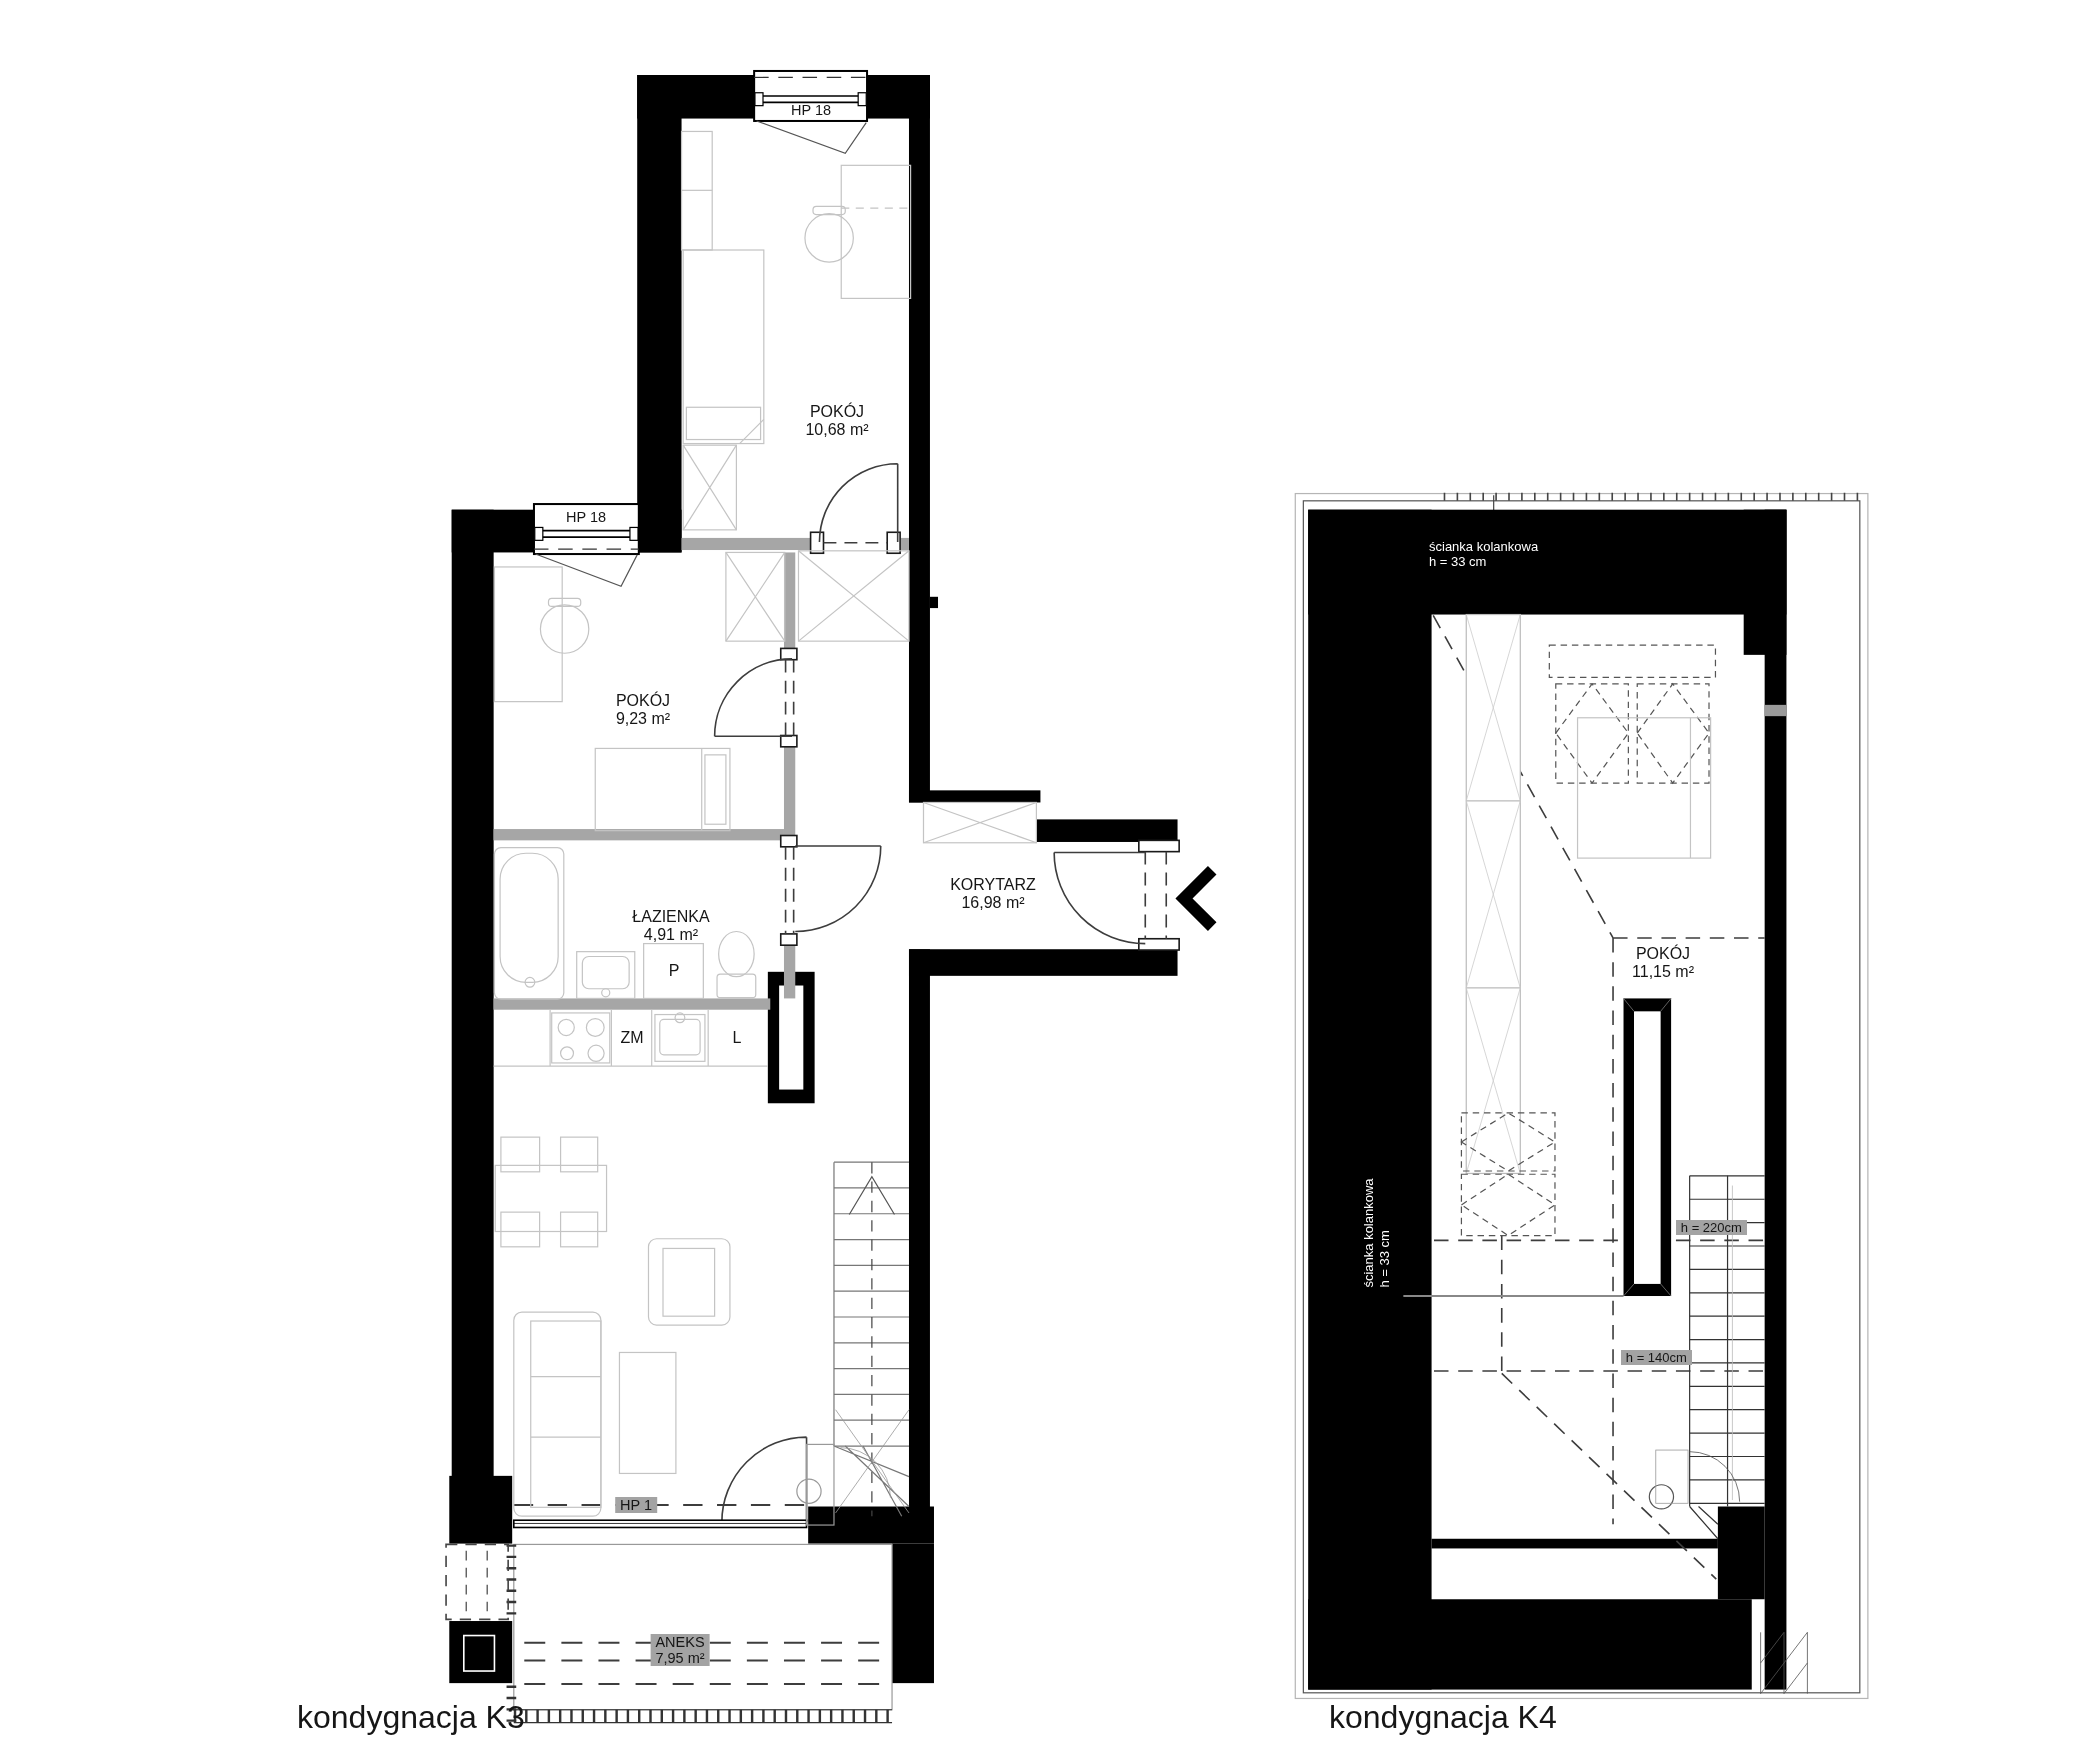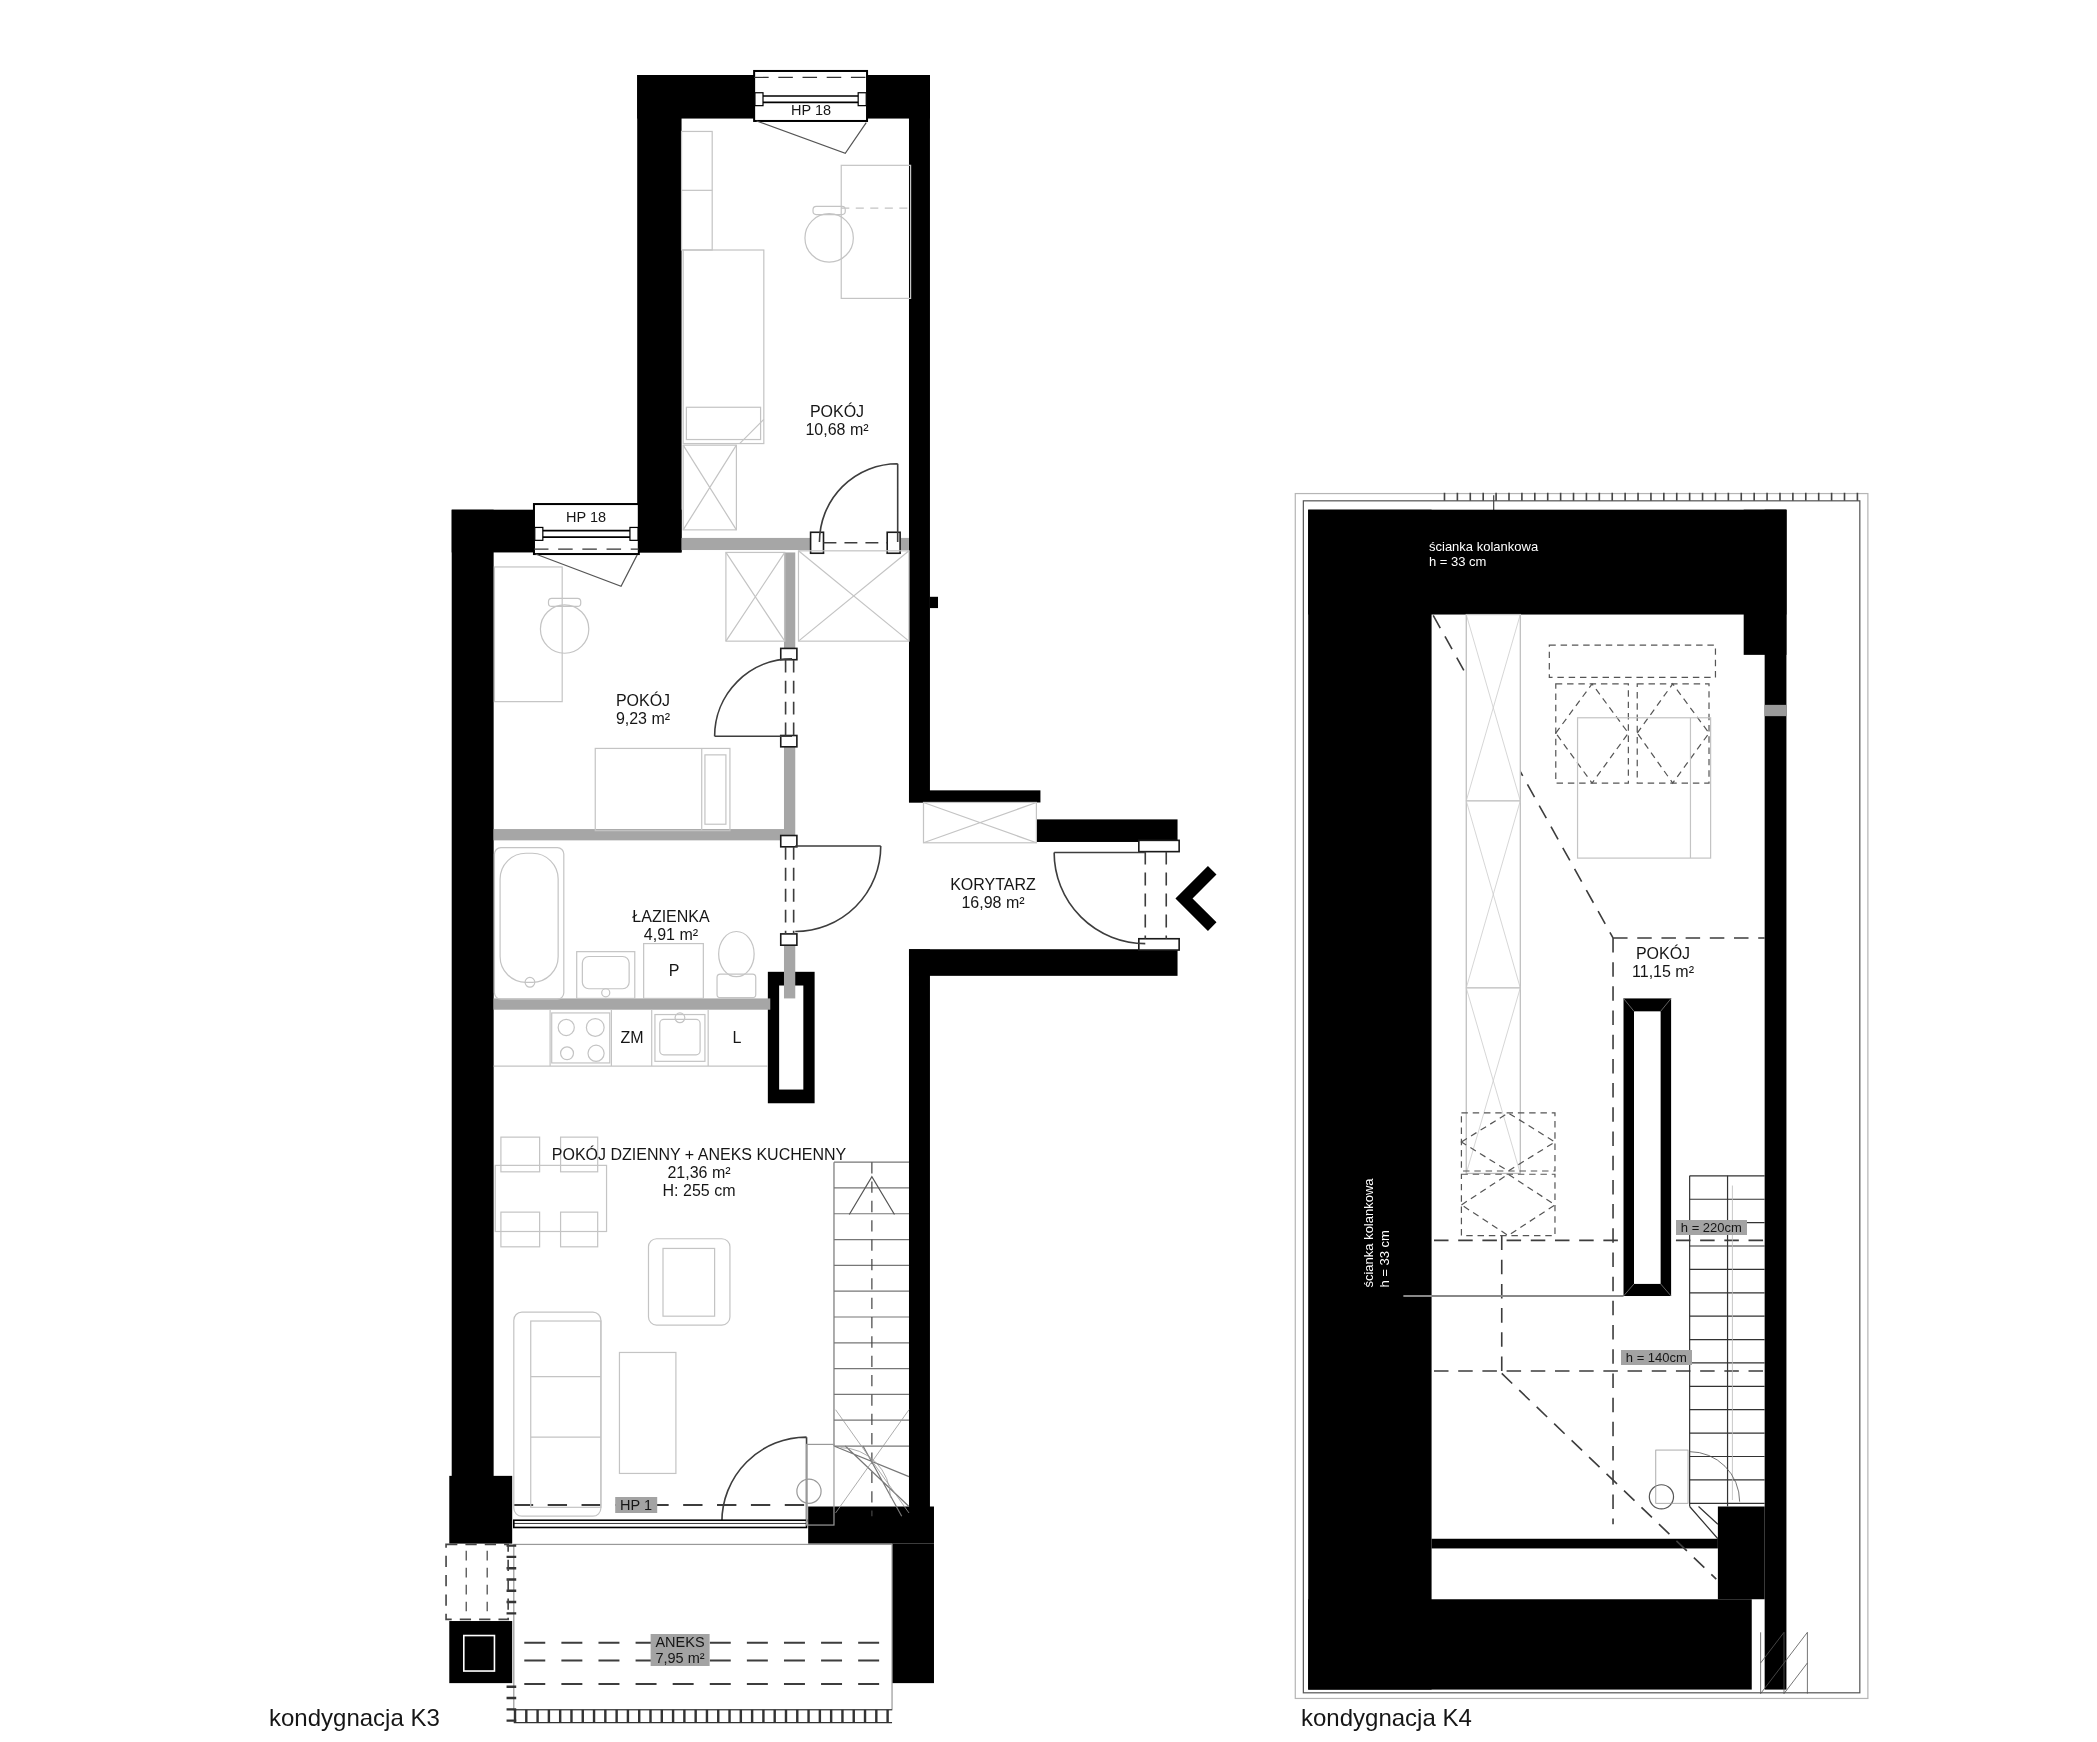--- a/index.html
+++ b/index.html
@@ -5,21 +5,21 @@
   html,body{margin:0;padding:0;background:#fff;}
   .canvas{position:relative;width:2097px;height:1742px;background:#fff;
           font-family:"Liberation Sans",sans-serif;color:#161616;overflow:hidden;}
   .canvas > svg{position:absolute;left:0;top:0;}
   .lbl{position:absolute;display:flex;flex-direction:column;align-items:center;text-align:left;
        transform:translateX(-50%);font-size:16px;line-height:18px;white-space:nowrap;color:#161616;}
   .lbl.small{font-size:14.5px;line-height:16px;}
   .lbl.annot{font-size:13px;line-height:15.3px;}
   .lbl.left{transform:none;align-items:flex-start;text-align:left;}
   .lbl.white{color:#fff;}
-  .lbl.floor{transform:none;font-size:24px;line-height:27.4px;}
+  .lbl.floor{transform:none;font-size:32px;line-height:27.4px;margin-left:28px;}
   .lbl.rot{transform:translate(-50%,-50%) rotate(-90deg);align-items:flex-start;text-align:left;
            font-size:13px;line-height:16px;}
   .lbl.bg{background:#a3a3a3;padding:0 4.8px;}
 </style>
 </head>
 <body>
 
 <div class="canvas">
 
 <svg width="2097" height="1742" viewBox="0 0 2600 2160">
@@ -285,25 +285,20 @@
   </div>
   <div class="lbl" style="left:674px;top:962px">
     <span>P</span>
   </div>
   <div class="lbl" style="left:632px;top:1029px">
     <span>ZM</span>
   </div>
   <div class="lbl" style="left:737px;top:1029px">
     <span>L</span>
   </div>
-  <div class="lbl" style="left:699px;top:1146px">
-    <span>POKÓJ DZIENNY + ANEKS KUCHENNY</span>
-    <span>21,36 m²</span>
-    <span>H: 255 cm</span>
-  </div>
   <div class="lbl small bg" style="left:636px;top:1497px">
     <span>HP 1</span>
   </div>
   <div class="lbl small bg" style="left:680px;top:1634px">
     <span>ANEKS</span>
     <span>7,95 m²</span>
   </div>
   <div class="lbl floor" style="left:269px;top:1704px">
     <span>kondygnacja K3</span>
   </div>

